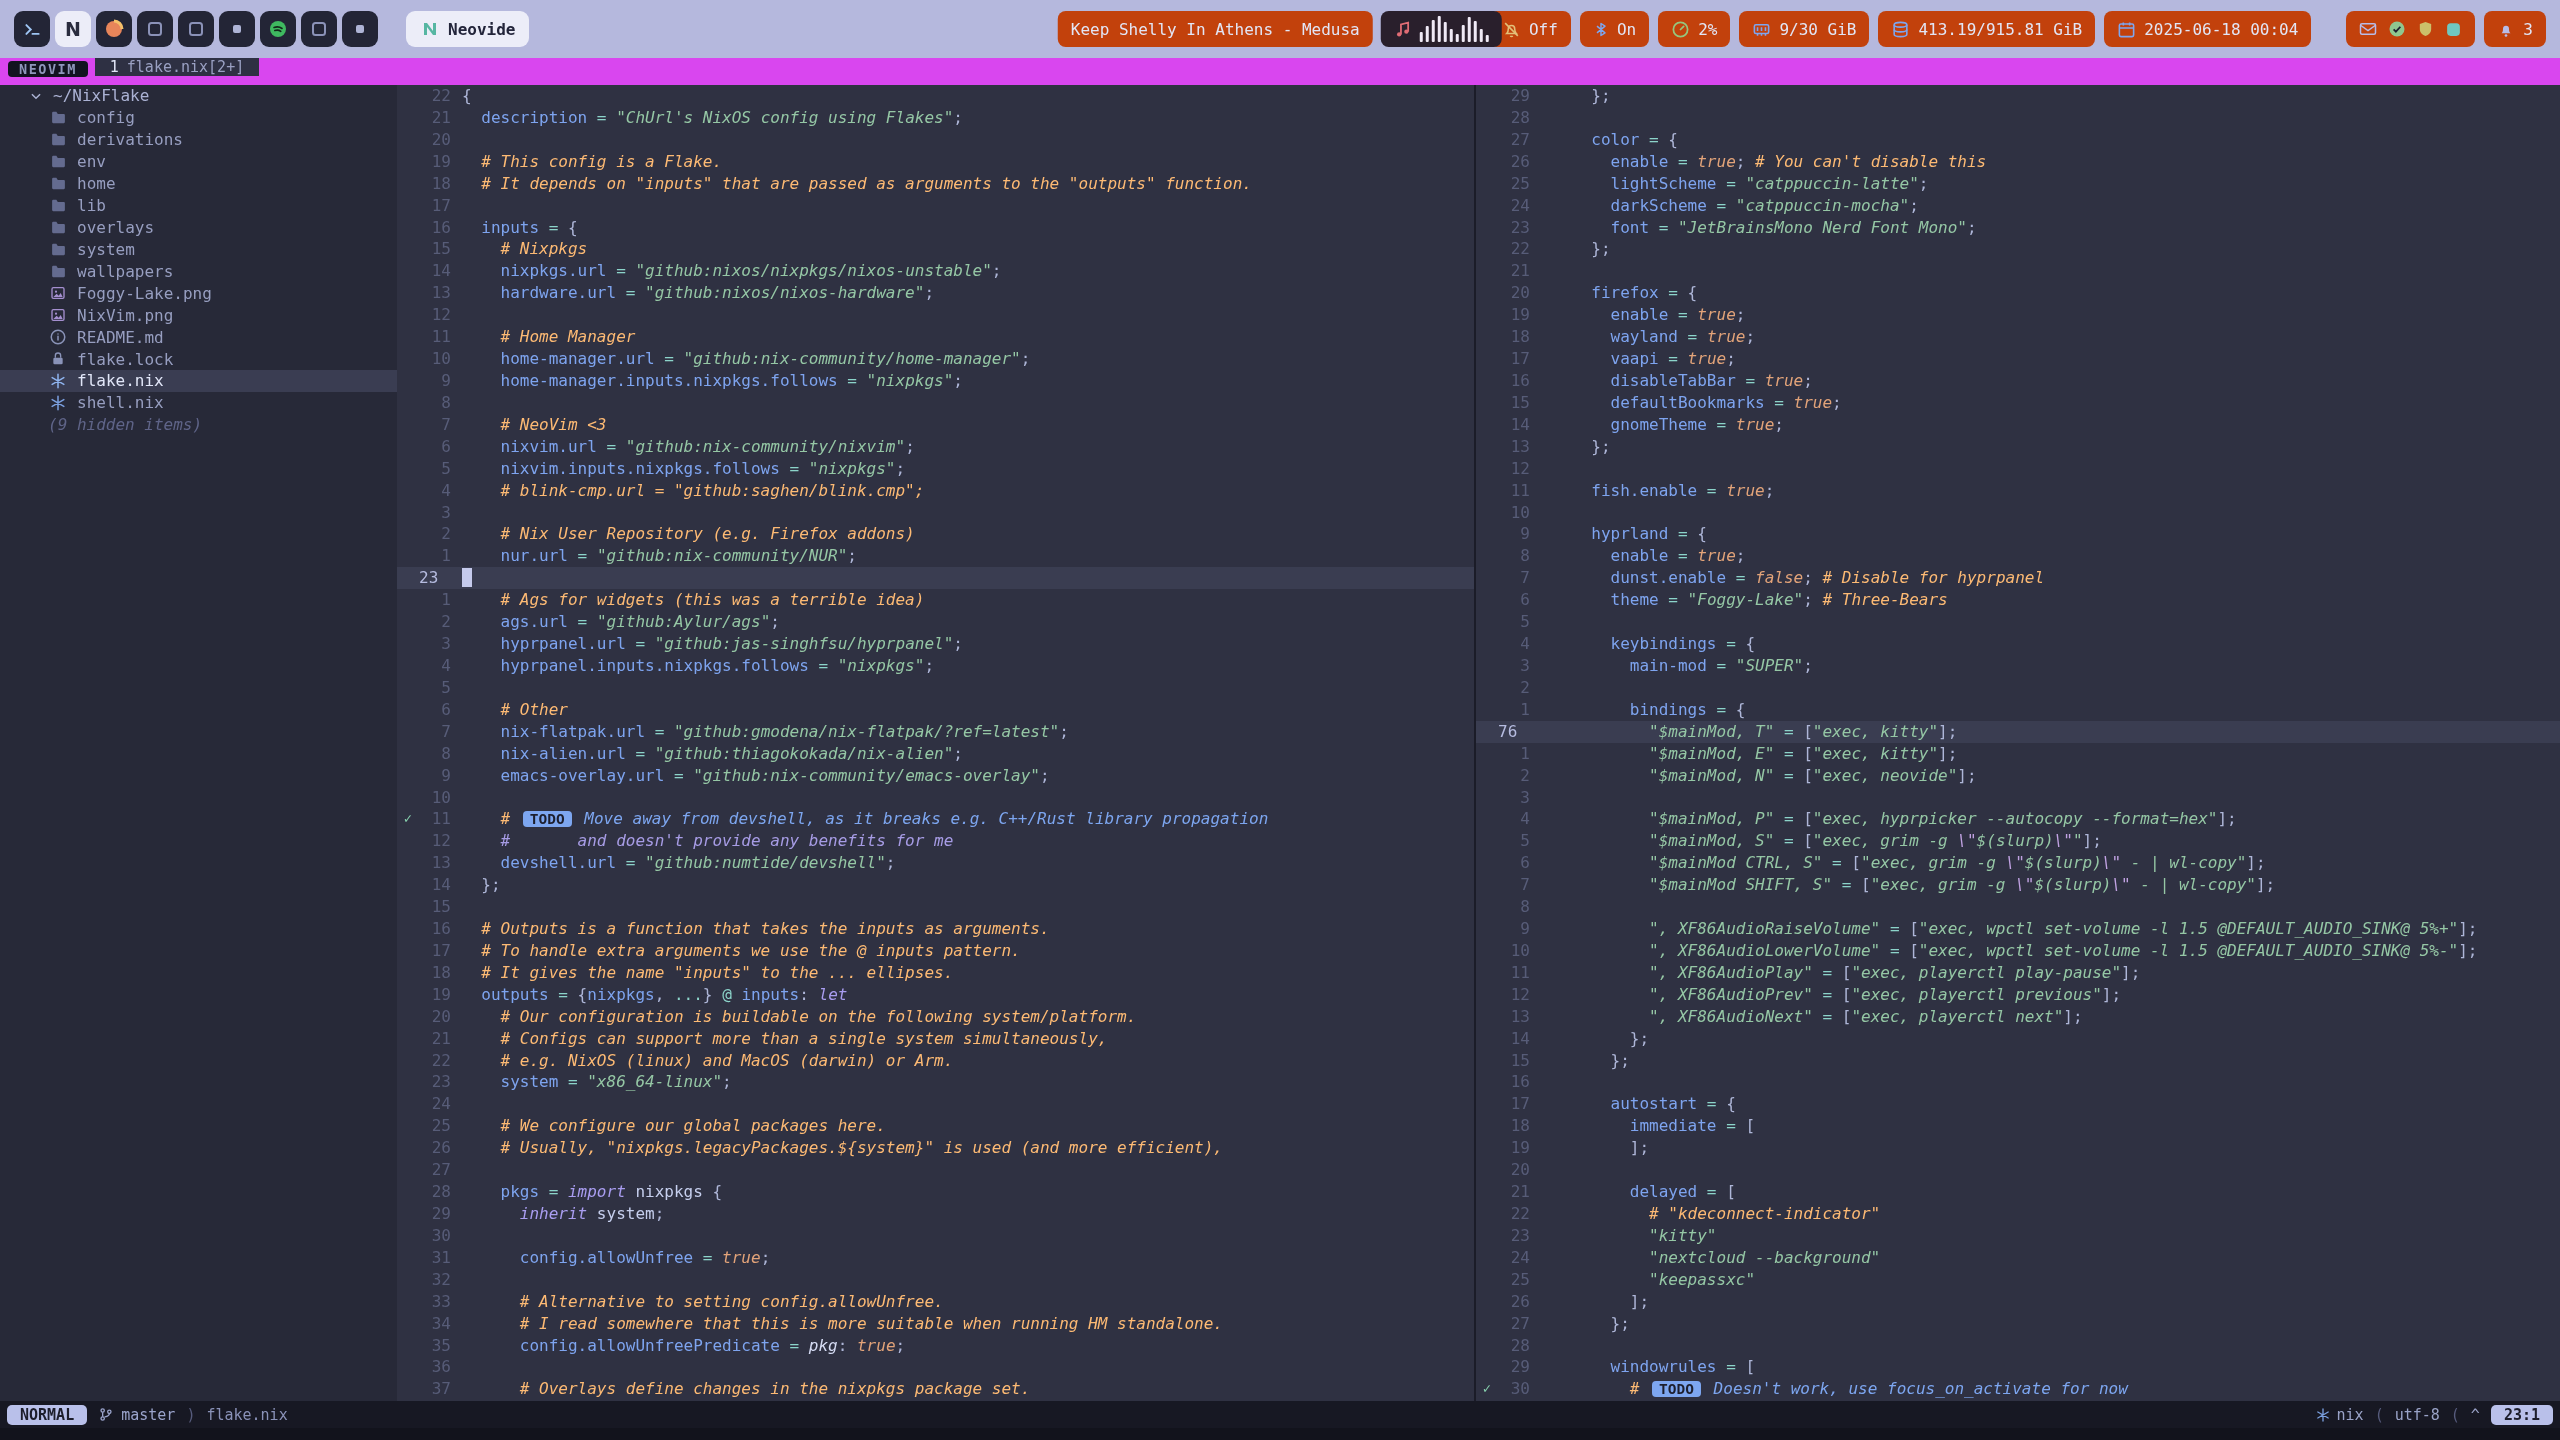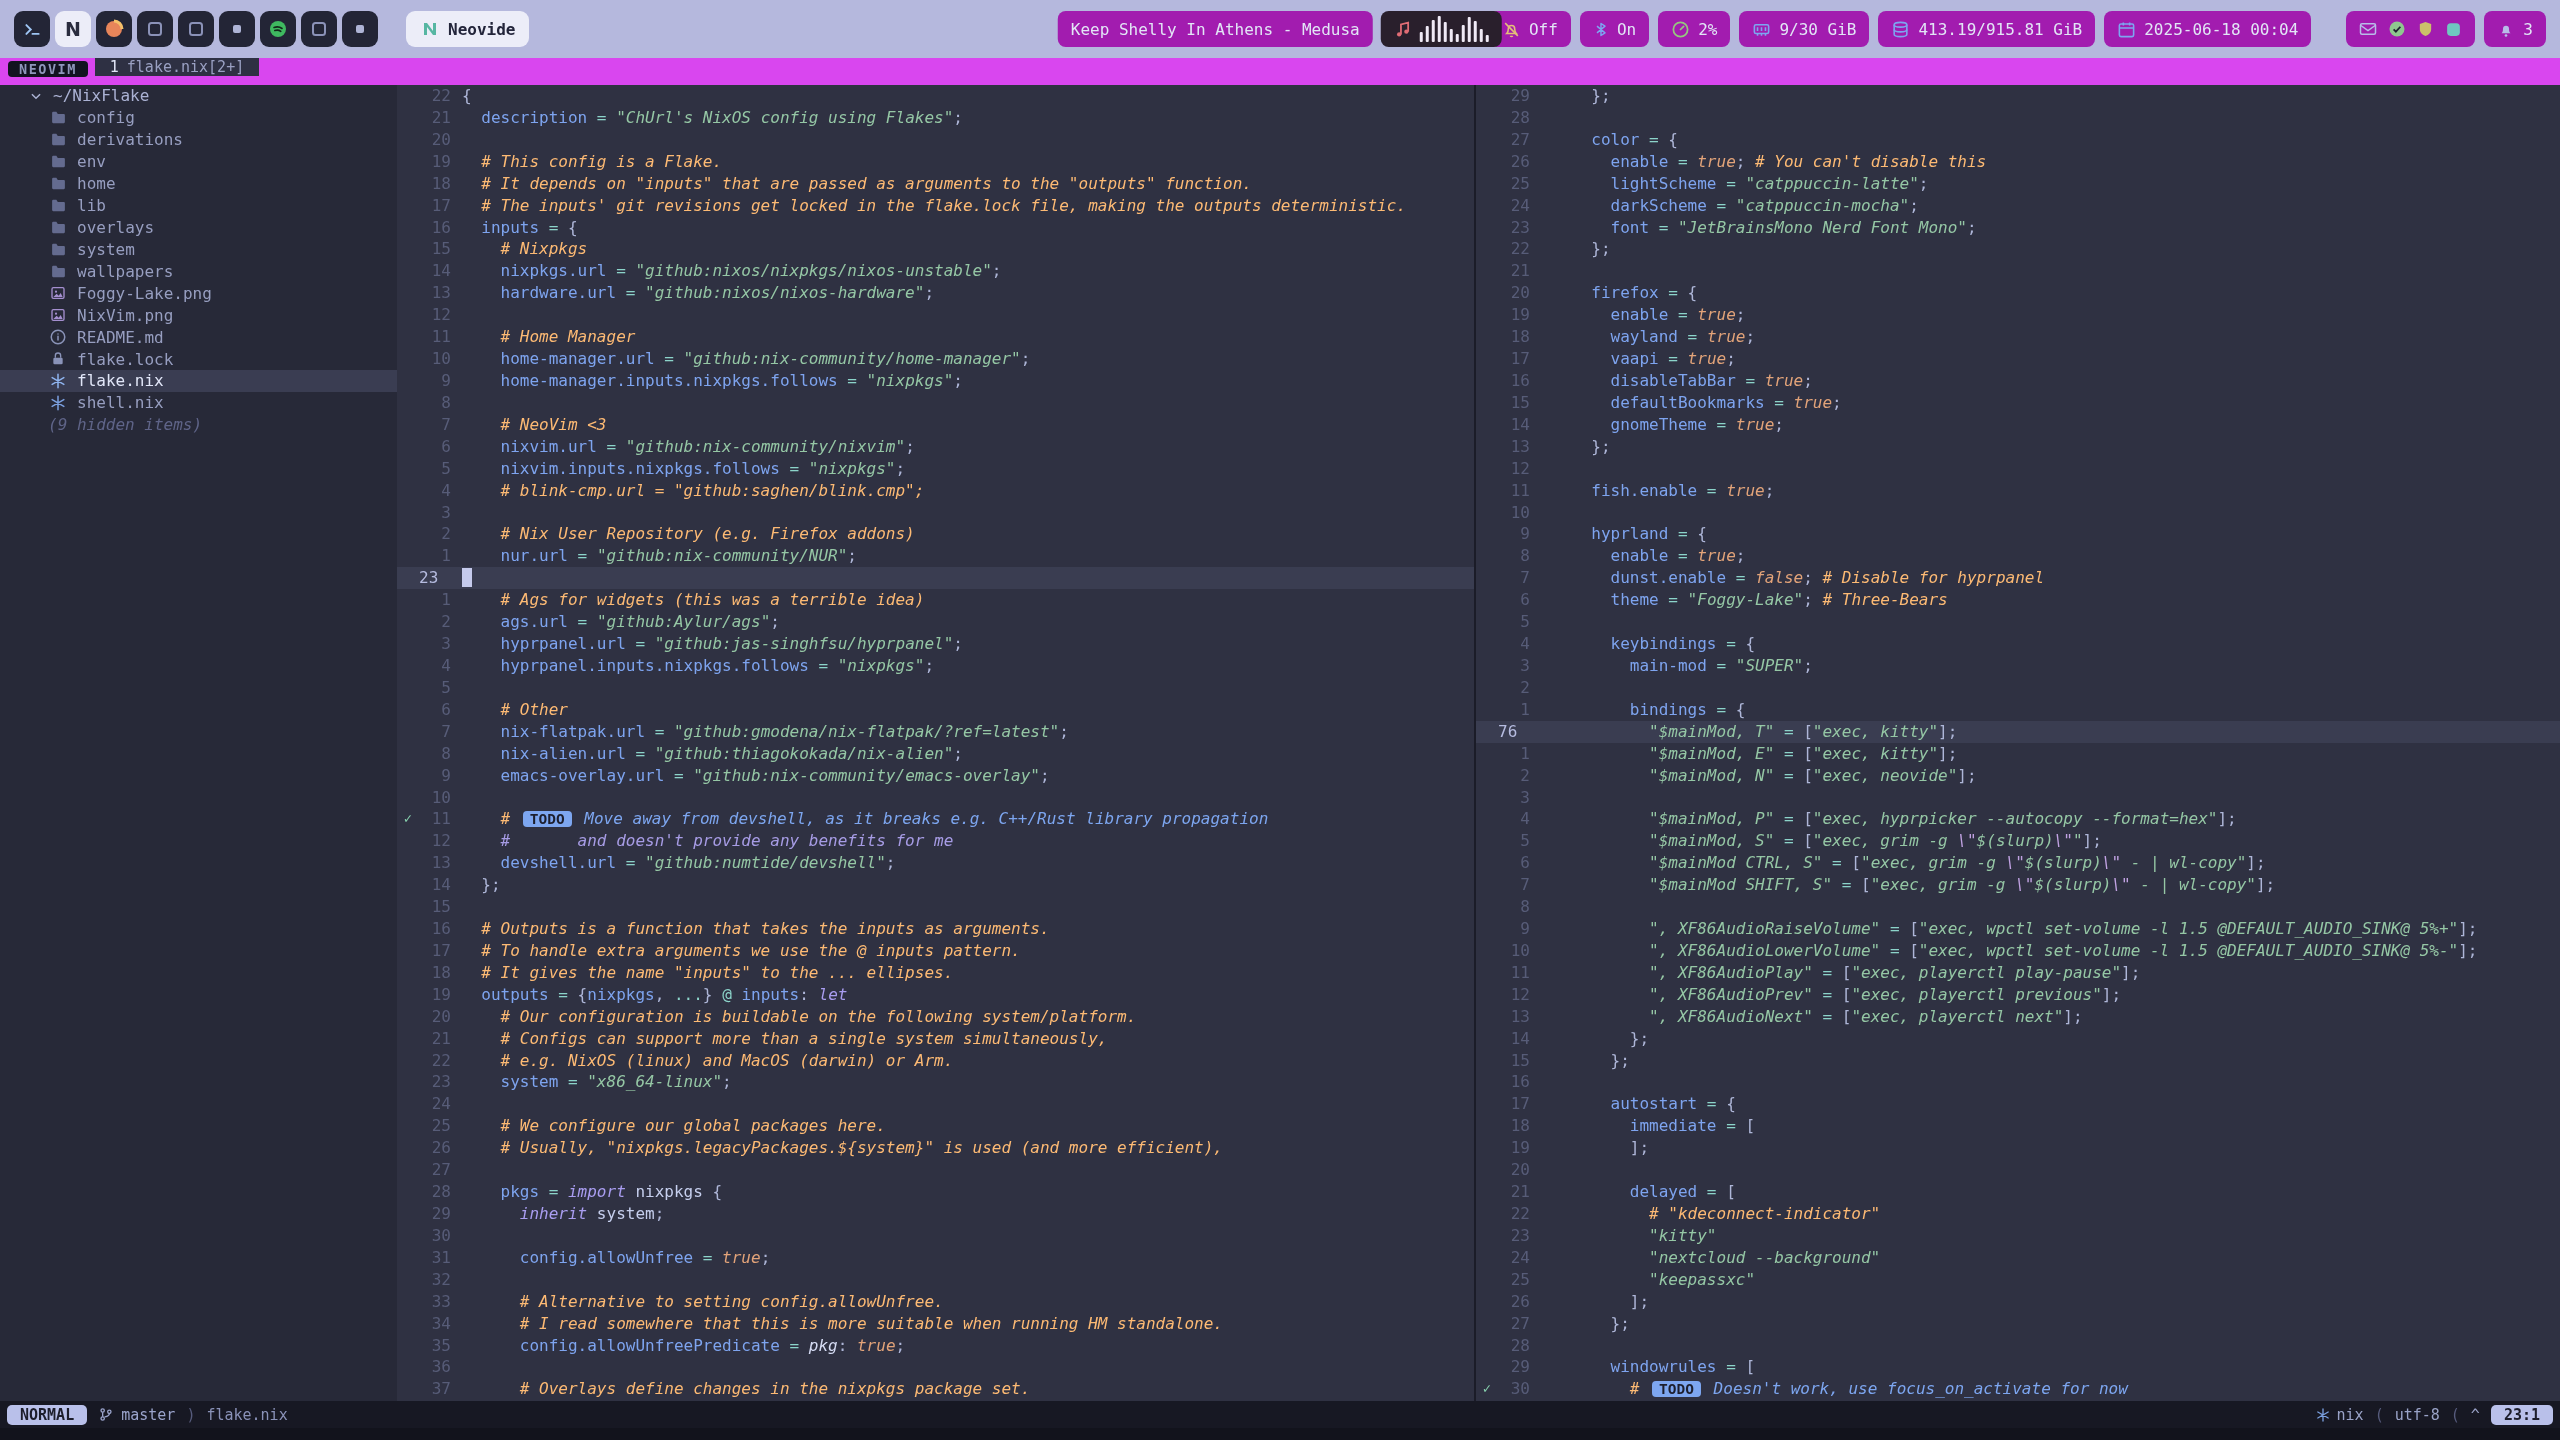--- a/index.html
+++ b/index.html
@@ -7,21 +7,21 @@
   body{background:#2f3142;font-family:"DejaVu Sans Mono",monospace}
 
   
   .topbar{height:58px;background:#b5b8dd;display:flex;align-items:center;padding:0 14px;position:relative}
   .ws-group{display:flex;gap:5px;align-items:center}
   .ws{width:36px;height:36px;border-radius:9px;background:#232536;display:flex;align-items:center;justify-content:center;cursor:pointer}
   .ws.active{background:#ecedf8}
   .ws .nlogo{font:bold 19px "DejaVu Sans",sans-serif;color:#2a2c3e}
   .app-pill{margin-left:28px;height:36px;background:#ecedf8;border-radius:9px;display:flex;align-items:center;gap:8px;padding:0 14px;color:#23253a;font-size:16px;font-weight:bold}
   .music-group{position:absolute;left:50%;top:50%;transform:translate(-50%,-50%);display:flex;gap:8px;align-items:center}
-  .pill{height:36px;background:#a21caf;border-radius:8px;display:flex;align-items:center;gap:8px;padding:0 13px;color:#e2e6f6;font-size:16px;white-space:nowrap}
+  .pill{height:36px;background:#c2410c;border-radius:8px;display:flex;align-items:center;gap:8px;padding:0 13px;color:#e2e6f6;font-size:16px;white-space:nowrap}
   .eq-pill{background:#291f2c}
   .eq{display:flex;align-items:flex-end;gap:2.5px;height:26px}
   .eq i{width:3.5px;background:#efe9f6;border-radius:1px;display:block}
   .right-group{margin-left:auto;display:flex;gap:9px;align-items:center}
   .tray-pill{gap:11px}
   .picon{display:flex;align-items:center}
   .picon svg,.icon svg{display:block}
 
   
   .tabline{height:27px;background:#d946ef;display:flex;align-items:flex-start}
@@ -441,21 +441,20 @@
       <div class="crow">
         <span class="sign"></span>
         <span class="lnum">18</span>
         <span class="gpad"></span>
         <span class="code"><span class="t-pl">  </span><span class="t-cm"># It depends on "inputs" that are passed as arguments to the "outputs" function.</span></span>
       </div>
       <div class="crow">
         <span class="sign"></span>
         <span class="lnum">17</span>
         <span class="gpad"></span>
-        <span class="code"><span class="t-pl">  </span><span class="t-cm"># The inputs' git revisions get locked in the flake.lock file, making the outputs deterministic.</span></span>
       </div>
       <div class="crow">
         <span class="sign"></span>
         <span class="lnum">16</span>
         <span class="gpad"></span>
         <span class="code"><span class="t-pl">  </span><span class="t-kw">inputs</span><span class="t-op"> = </span><span class="t-pu">{</span></span>
       </div>
       <div class="crow">
         <span class="sign"></span>
         <span class="lnum">15</span>

